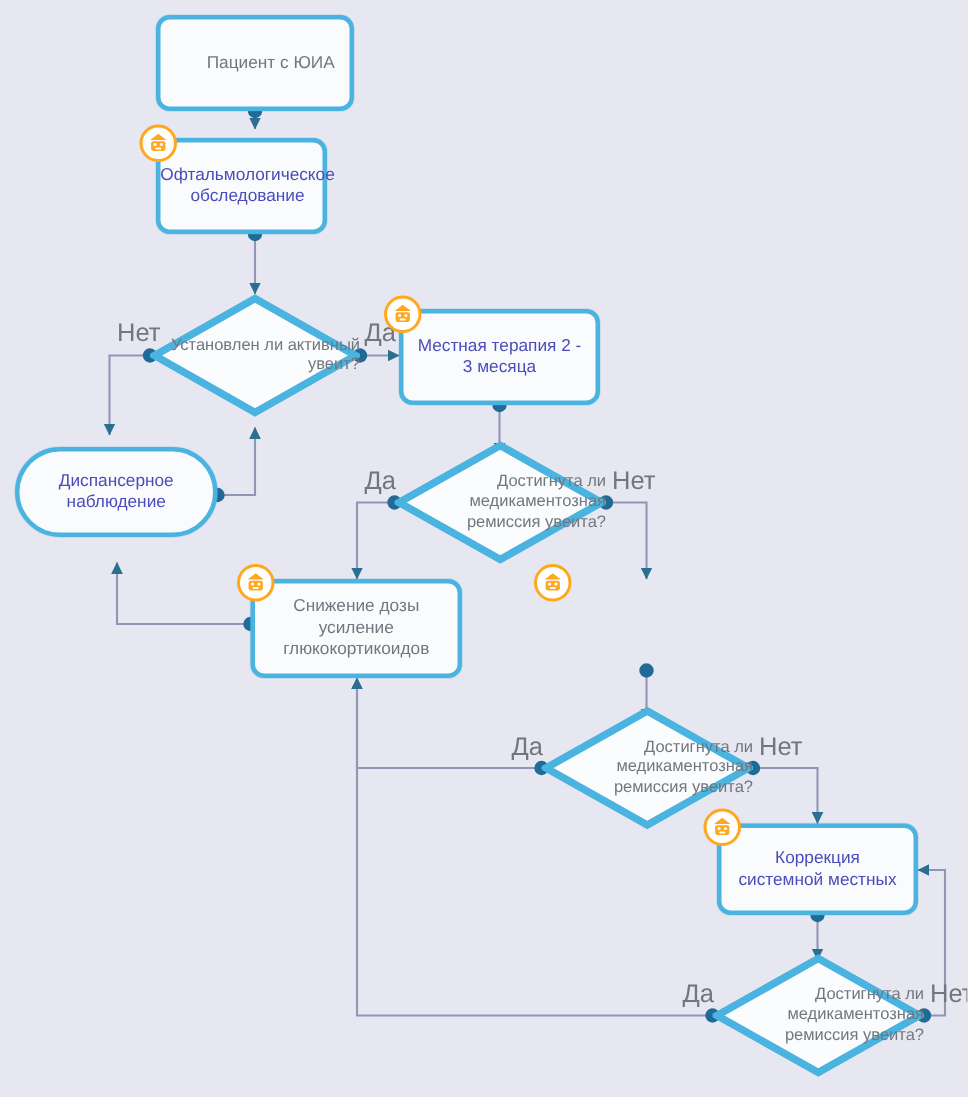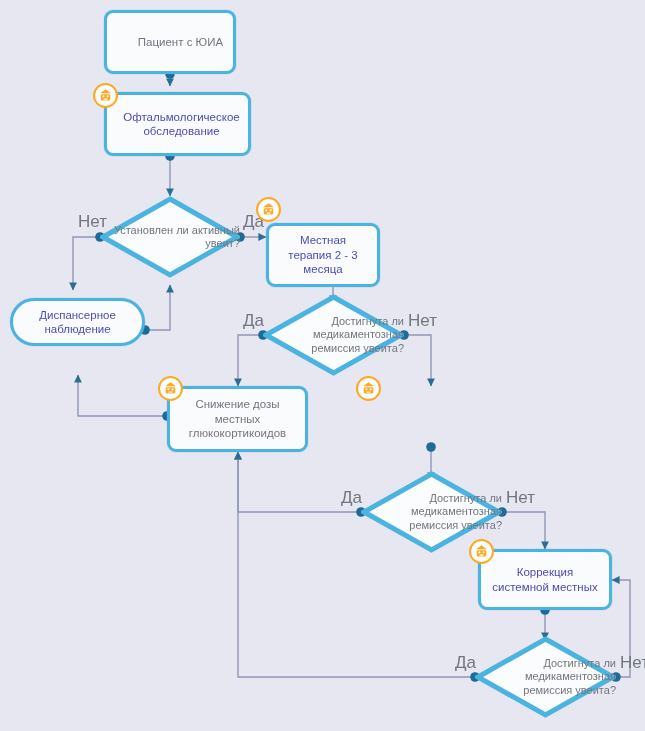--- a/index.html
+++ b/index.html
@@ -149,21 +149,21 @@
       <circle cx="545" cy="610" r="4.8"></circle>
       <circle cx="475" cy="677" r="4.8"></circle>
       <circle cx="616" cy="677" r="4.8"></circle>
     </g>
   </svg>
 
   <div class="node process gray-text" style="left:104px; top:10px; width:132px; height:64px;padding-left:29px;">
     <span>Пациент с ЮИА</span>
   </div>
 
-  <div class="node process" style="left:104px; top:92px; width:147px; height:64px;padding-left:16px;">
+  <div class="node process" style="left:104px; top:92px; width:114px; height:64px;padding-left:16px;">
     <span>Офтальмологическое обследование</span>
   </div>
   <div class="badge" style="left:93px; top:83px;">
     <svg width="17" height="17" viewBox="0 0 20 20" aria-hidden="true">
       <path d="M10 2.6 L16.4 7.4 L3.6 7.4 Z" fill="#ffa81f"></path>
       <rect x="4.4" y="8.4" width="11.2" height="7.6" rx="1.6" fill="#ffa81f"></rect>
       <circle cx="7.5" cy="11" r="1.25" fill="#ffffff"></circle>
       <circle cx="12.5" cy="11" r="1.25" fill="#ffffff"></circle>
       <rect x="7.6" y="13.4" width="4.8" height="1.5" rx="0.7" fill="#ffffff"></rect>
     </svg>
@@ -171,48 +171,48 @@
 
   <div class="decision-wrap" style="left:100px; top:196px; width:140px; height:82px;">
     <svg class="decision-shape" viewBox="0 0 140 82">
       <polygon points="70,3 137,41 70,79 3,41" fill="#fbfcfd" stroke="#4ab3e0" stroke-width="5"></polygon>
     </svg>
     <div class="decision-label">Установлен ли активный увеит?</div>
   </div>
   <div class="edge-label" style="left:78px; top:212px;">Нет</div>
   <div class="edge-label" style="left:243px; top:212px;">Да</div>
 
-  <div class="node process" style="left:266px; top:223px; width:114px; height:64px;">
+  <div class="node process" style="left:266px; top:206px; width:134px; height:64px;">
     <span>Местная терапия 2 - 3 месяца</span>
   </div>
   <div class="badge" style="left:256px; top:197px;">
     <svg width="17" height="17" viewBox="0 0 20 20" aria-hidden="true">
       <path d="M10 2.6 L16.4 7.4 L3.6 7.4 Z" fill="#ffa81f"></path>
       <rect x="4.4" y="8.4" width="11.2" height="7.6" rx="1.6" fill="#ffa81f"></rect>
       <circle cx="7.5" cy="11" r="1.25" fill="#ffffff"></circle>
       <circle cx="12.5" cy="11" r="1.25" fill="#ffffff"></circle>
       <rect x="7.6" y="13.4" width="4.8" height="1.5" rx="0.7" fill="#ffffff"></rect>
     </svg>
   </div>
 
-  <div class="node process" style="left:10px; top:298px; width:135px; height:48px;border-radius:31px;">
+  <div class="node process" style="left:10px; top:298px; width:135px; height:60px;border-radius:31px;">
     <span>Диспансерное наблюдение</span>
   </div>
 
   <div class="decision-wrap" style="left:263px; top:294px; width:141px; height:82px;">
     <svg class="decision-shape" viewBox="0 0 141 82">
       <polygon points="70.5,3 138,41 70.5,79 3,41" fill="#fbfcfd" stroke="#4ab3e0" stroke-width="5"></polygon>
     </svg>
     <div class="decision-label">Достигнута ли медикаментозная ремиссия увеита?</div>
   </div>
   <div class="edge-label" style="left:243px; top:311px;">Да</div>
   <div class="edge-label" style="left:408px; top:311px;">Нет</div>
 
   <div class="node process gray-text" style="left:167px; top:386px; width:141px; height:66px;">
-    <span>Снижение дозы местных глюкокортикоидов</span>
+    <span>Снижение дозы усиление глюкокортикоидов</span>
   </div>
   <div class="badge" style="left:158px; top:376px;">
     <svg width="17" height="17" viewBox="0 0 20 20" aria-hidden="true">
       <path d="M10 2.6 L16.4 7.4 L3.6 7.4 Z" fill="#ffa81f"></path>
       <rect x="4.4" y="8.4" width="11.2" height="7.6" rx="1.6" fill="#ffa81f"></rect>
       <circle cx="7.5" cy="11" r="1.25" fill="#ffffff"></circle>
       <circle cx="12.5" cy="11" r="1.25" fill="#ffffff"></circle>
       <rect x="7.6" y="13.4" width="4.8" height="1.5" rx="0.7" fill="#ffffff"></rect>
     </svg>
   </div>

